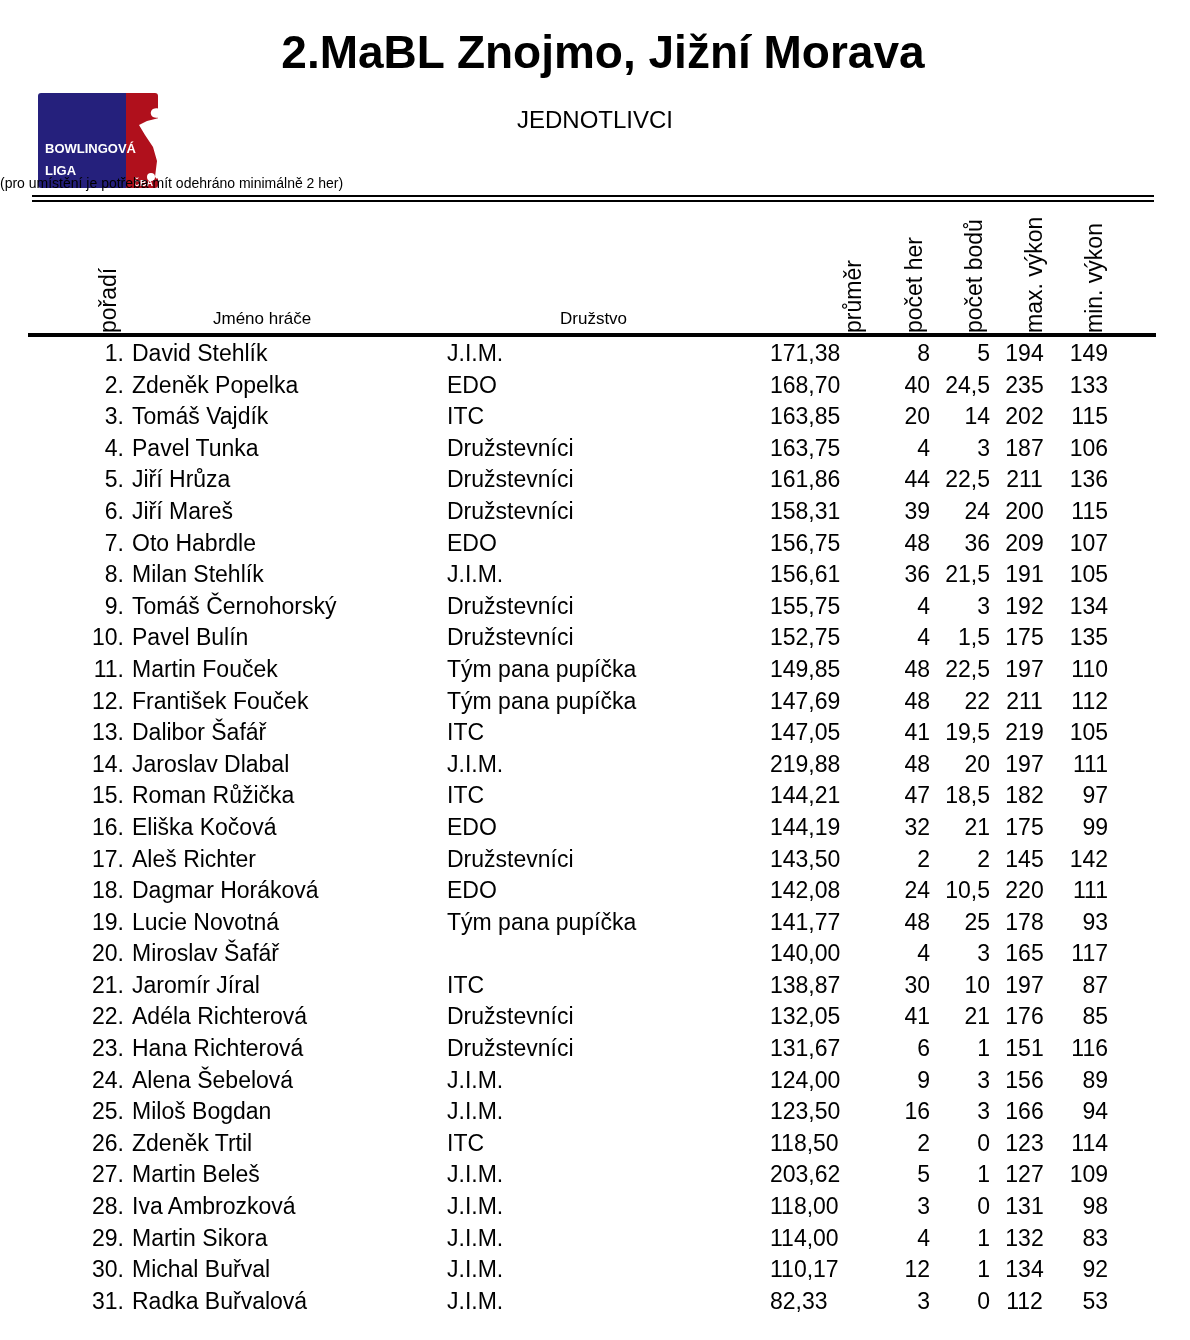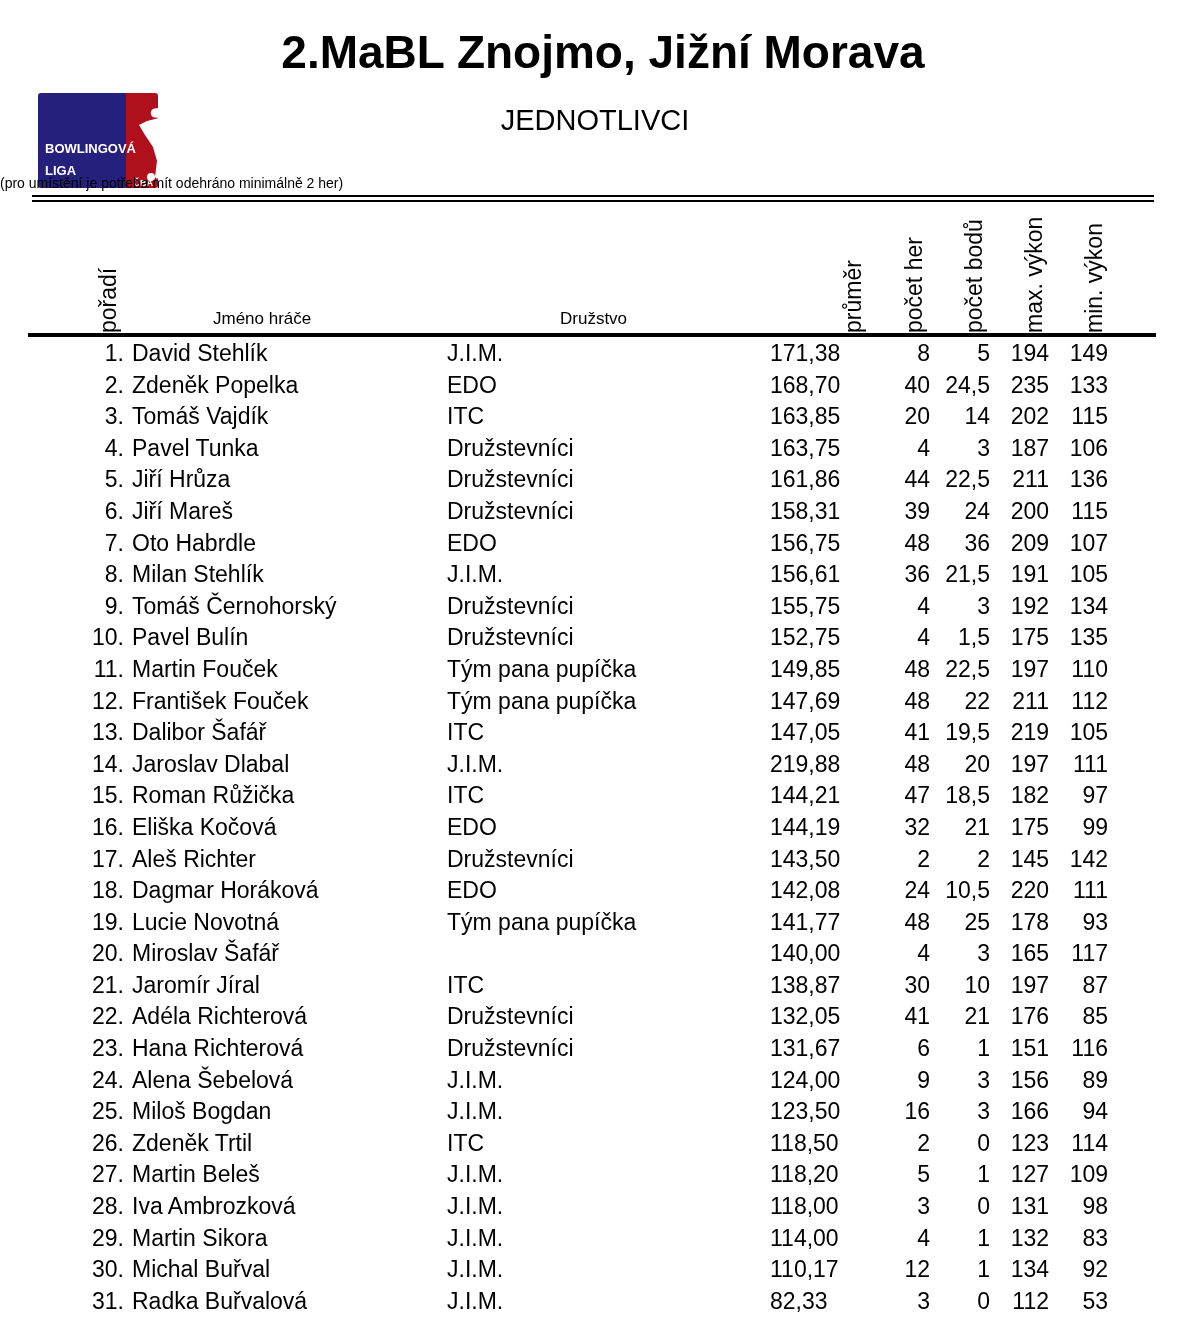--- a/index.html
+++ b/index.html
@@ -8,21 +8,21 @@
     font-family: "Liberation Sans", sans-serif; color: #000;
   }
   .title {
     position: absolute; left: 0; width: 1190px; top: 24px;
     text-align: center; font-weight: bold; font-size: 46px; line-height: 56px;
     letter-spacing: 0px;
     margin-left: 8px;
   }
   .subtitle {
     position: absolute; left: 0; width: 1190px; top: 102px;
-    text-align: center; font-size: 29px; line-height: 36px;
+    text-align: center; font-size: 24px; line-height: 36px;
   }
   .note {
     position: absolute; left: 0; width: 1190px; top: 174px;
     text-align: left; font-size: 14px; line-height: 18px;
   }
   .logo {
     position: absolute; left: 38px; top: 93px; width: 120px; height: 95px;
     border-radius: 3px; overflow: hidden;
     background: linear-gradient(to right, #25207c 0 73%, #b0101c 73% 100%);
   }
@@ -45,21 +45,21 @@
   }
   .rows { position: absolute; left: 0; top: 338px; width: 1190px; }
   .row { position: relative; height: 31.6px; font-size: 23px; line-height: 31px; }
   .row span { position: absolute; top: 0; white-space: nowrap; }
   .c-rank { left: 60px; width: 64px; text-align: right; }
   .c-name { left: 132px; }
   .c-team { left: 447px; }
   .c-avg { left: 770px; width: 100px; text-align: left; }
   .c-games { left: 880px; width: 50px; text-align: right; }
   .c-pts { left: 930px; width: 60px; text-align: right; }
-  .c-max { left: 1000px; width: 49px; text-align: right; }
+  .c-max { left: 1000px; width: 49px; text-align: center; }
   .c-min { left: 1058px; width: 50px; text-align: right; }
 </style>
 </head>
 <body>
 
 <div class="title">2.MaBL Znojmo, Jižní Morava</div>
 
 <div class="logo">
   <svg width="56" height="88" viewBox="0 0 56 88">
     <path fill="#ffffff" d="M44 6 L48 4 L46 9 L36 18 L30 22 L28 20 L30 16 L38 10 Z
@@ -346,21 +346,21 @@
       <span class="c-avg">118,50</span>
       <span class="c-games">2</span>
       <span class="c-pts">0</span>
       <span class="c-max">123</span>
       <span class="c-min">114</span>
     </div>
     <div class="row">
       <span class="c-rank">27.</span>
       <span class="c-name">Martin Beleš</span>
       <span class="c-team">J.I.M.</span>
-      <span class="c-avg">118,20</span>
+      <span class="c-avg">203,62</span>
       <span class="c-games">5</span>
       <span class="c-pts">1</span>
       <span class="c-max">127</span>
       <span class="c-min">109</span>
     </div>
     <div class="row">
       <span class="c-rank">28.</span>
       <span class="c-name">Iva Ambrozková</span>
       <span class="c-team">J.I.M.</span>
       <span class="c-avg">118,00</span>

